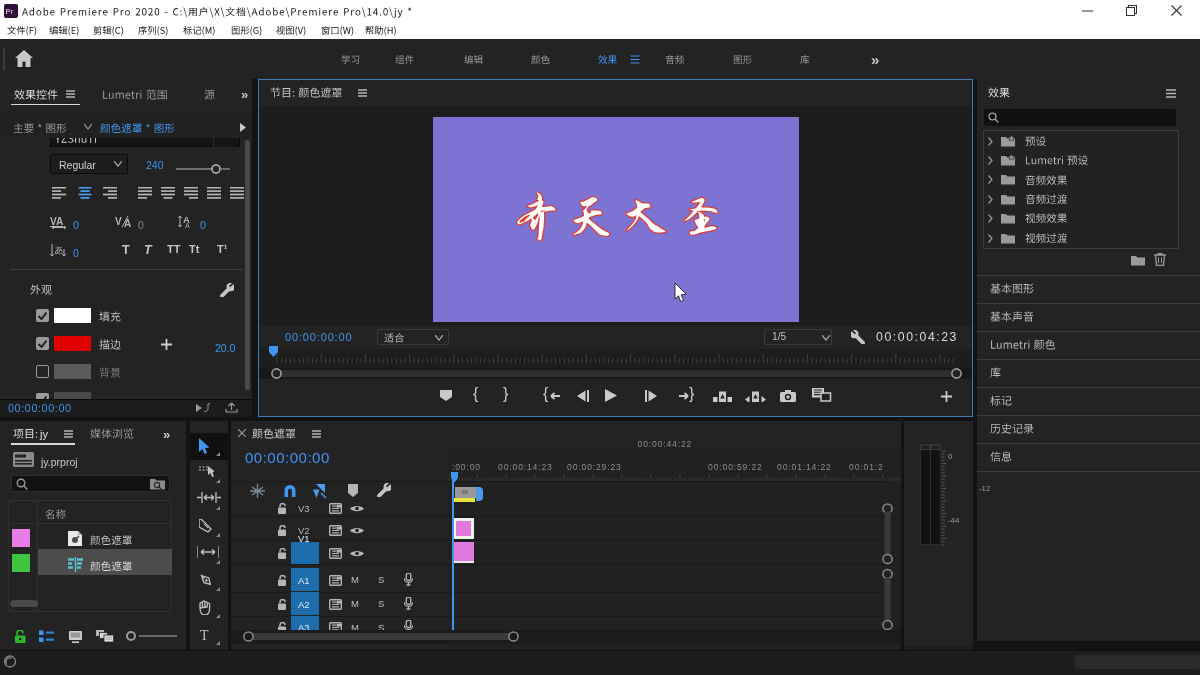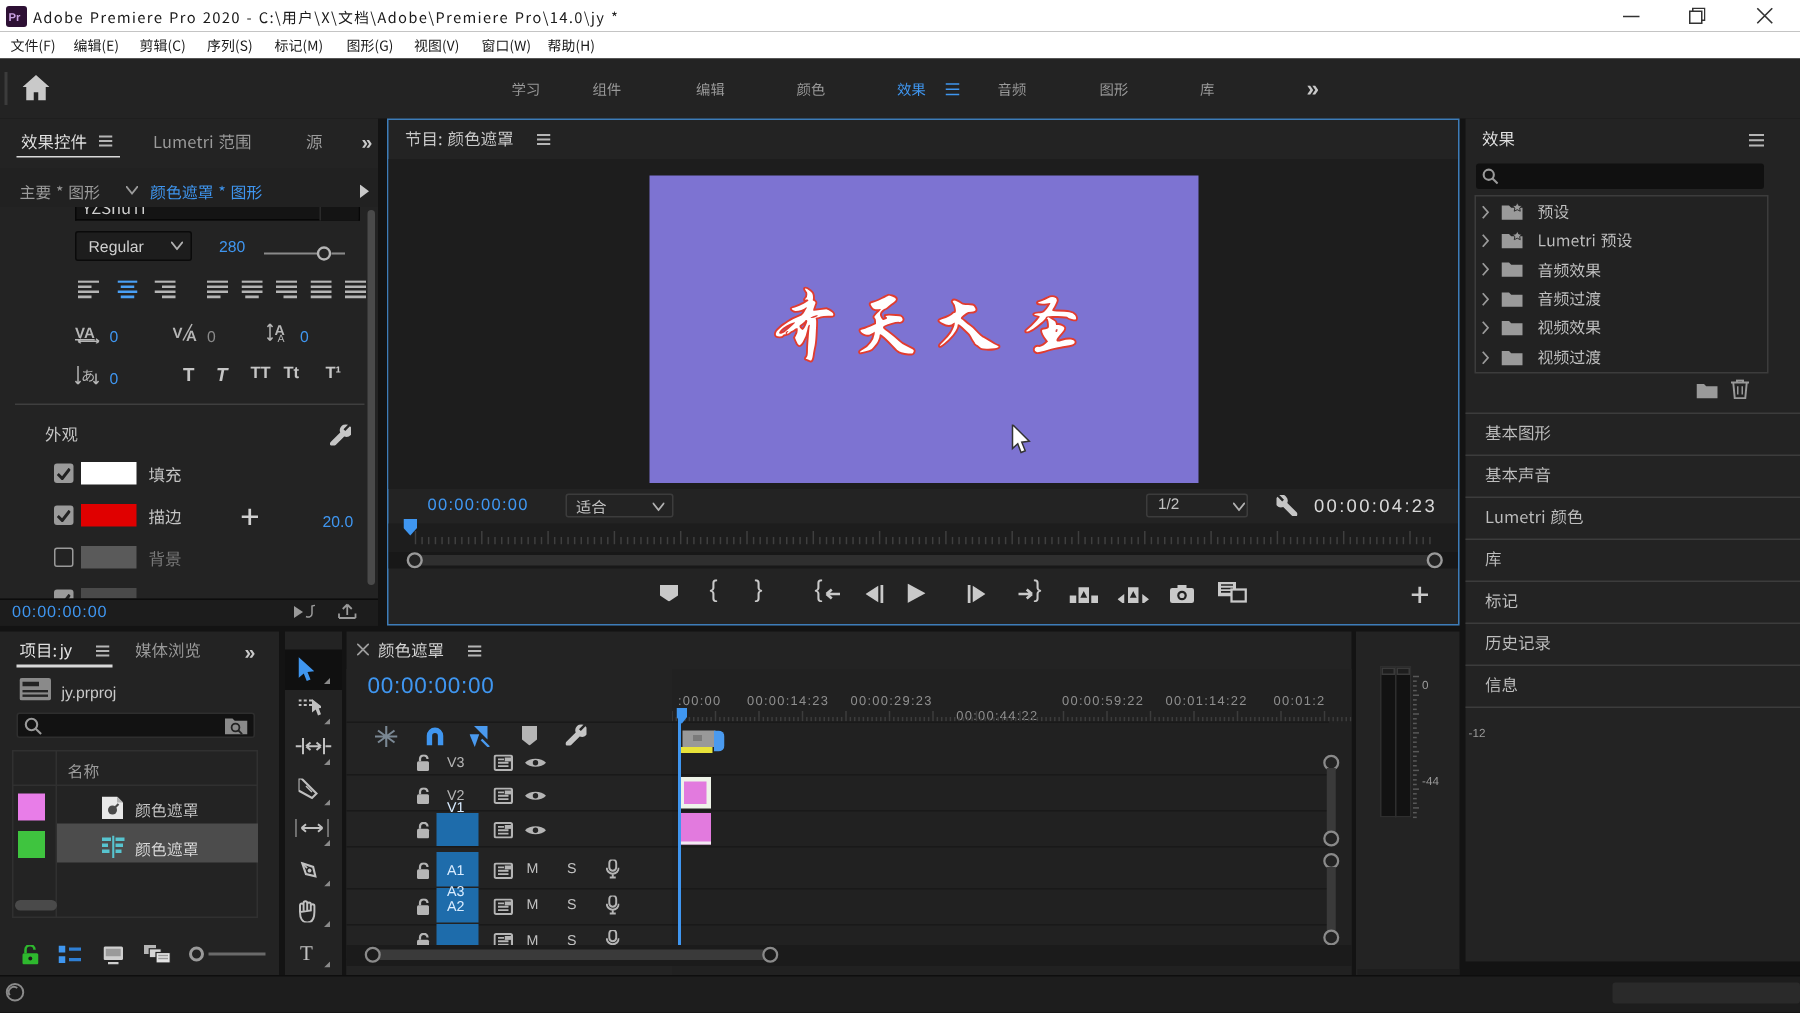--- a/index.html
+++ b/index.html
@@ -110,21 +110,21 @@
     <div style="position:relative;top:-7px;line-height:0;left:3px"><svg width="42" height="15" viewBox="0 -11.7 42 15" style="overflow:visible">
         <path fill="#cfcfcf" d="M2.4 0H3.4V-3.1L5.9 -8.1H4.8L3.8 -5.8C3.5 -5.2 3.2 -4.6 2.9 -4H2.9C2.6 -4.6 2.4 -5.2 2.1 -5.8L1.1 -8.1H0L2.4 -3.1Z M6.4 0H12V-0.9H7.6L11.9 -7.5V-8.1H6.8V-7.2H10.6L6.4 -0.6Z M15.8 0.1C17.5 0.1 18.6 -0.9 18.6 -2.1C18.6 -3.3 17.8 -3.9 16.9 -4.3L15.8 -4.8C15.1 -5.1 14.4 -5.4 14.4 -6.1C14.4 -6.9 15 -7.3 15.9 -7.3C16.7 -7.3 17.3 -7 17.8 -6.6L18.3 -7.2C17.7 -7.8 16.9 -8.2 15.9 -8.2C14.5 -8.2 13.4 -7.3 13.4 -6.1C13.4 -4.9 14.3 -4.3 15 -4L16.2 -3.5C16.9 -3.2 17.5 -2.9 17.5 -2.1C17.5 -1.3 16.9 -0.7 15.8 -0.7C15 -0.7 14.2 -1.1 13.6 -1.7L13 -1C13.7 -0.3 14.7 0.1 15.8 0.1Z M20 0H21.1V-4.3C21.6 -4.9 22.1 -5.2 22.7 -5.2C23.5 -5.2 23.8 -4.8 23.8 -3.7V0H24.8V-3.8C24.8 -5.3 24.2 -6.1 23 -6.1C22.2 -6.1 21.6 -5.7 21 -5.1L21.1 -6.4V-8.8H20Z M28.5 0.1C29.3 0.1 29.9 -0.3 30.4 -0.9H30.5L30.5 0H31.4V-6H30.4V-1.7C29.8 -1 29.4 -0.7 28.8 -0.7C28 -0.7 27.6 -1.2 27.6 -2.3V-6H26.6V-2.2C26.6 -0.7 27.2 0.1 28.5 0.1Z M35.2 0H36.2V-7.2H38.6V-8.1H32.7V-7.2H35.2Z M40 0H41V-6H40ZM40.5 -7.2C40.9 -7.2 41.2 -7.5 41.2 -7.9C41.2 -8.3 40.9 -8.5 40.5 -8.5C40.1 -8.5 39.8 -8.3 39.8 -7.9C39.8 -7.5 40.1 -7.2 40.5 -7.2Z"></path>
       </svg></div>
   </div>
 <div style="position:absolute;left:213px;top:138px;width:26px;height:9px;background:#141414;border-left:1px solid #2a2a2a"></div>
 <div style="position:absolute;left:50px;top:154px;width:78px;height:20px;background:#1d1d1d;border:1px solid #0a0a0a;border-radius:2px"></div>
 <div style="position:absolute;left:59px;top:159.5px;font:400 10.5px 'Liberation Sans', sans-serif;color:#cfcfcf;white-space:pre;line-height:1">Regular</div>
 <svg style="position:absolute;left:114px;top:161px;" width="8" height="6" viewBox="0 0 8 6">
     <path d="M0 0l4 5 4-5" fill="none" stroke="#b0b0b0" stroke-width="1.2"></path>
   </svg>
-<div style="position:absolute;left:146px;top:160px;font:400 10.5px 'Liberation Sans', sans-serif;color:#3f96f0;white-space:pre;line-height:1">280</div>
+<div style="position:absolute;left:146px;top:160px;font:400 10.5px 'Liberation Sans', sans-serif;color:#3f96f0;white-space:pre;line-height:1">240</div>
 <svg style="position:absolute;left:176px;top:163.5px;" width="56" height="10" viewBox="0 0 56 10">
     <path d="M0 5h36" stroke="#8a8a8a" stroke-width="1.4"></path>
     <circle cx="40" cy="5" r="4" fill="none" stroke="#b5b5b5" stroke-width="1.6"></circle>
     <path d="M45 5h9" stroke="#8a8a8a" stroke-width="1.4"></path>
   </svg>
 <svg style="position:absolute;left:52px;top:187px;" width="15" height="13" viewBox="0 0 15 13">
     <path d="M0 0.7h14" stroke="#b5b5b5" stroke-width="1.7"></path>
     <path d="M0 4.1h9" stroke="#b5b5b5" stroke-width="1.7"></path>
     <path d="M0 7.5h14" stroke="#b5b5b5" stroke-width="1.7"></path>
     <path d="M0 10.899999999999999h9" stroke="#b5b5b5" stroke-width="1.7"></path>
@@ -264,21 +264,21 @@
   </svg>
 <div style="position:absolute;left:285px;top:331.5px;font:400 11px 'Liberation Sans', sans-serif;color:#3f96f0;letter-spacing:0.85px;white-space:pre;line-height:1">00:00:00:00</div>
 <div style="position:absolute;left:377px;top:329px;width:72px;height:16px;background:transparent;border:1px solid #3c3c3c;border-radius:2px"></div>
 <div style="position:absolute;left:384px;top:331.2px;line-height:0"><svg width="20.4" height="13.9" viewBox="0 -10.8 20.4 13.9" style="overflow:visible">
       <path fill="#c0c0c0" d="M0.6 -7.8C1.2 -7.3 1.8 -6.6 2.1 -6.1L2.7 -6.6C2.4 -7 1.8 -7.7 1.2 -8.2ZM4.7 -3.5H8.2V-1.8H4.7ZM2.5 -4.9H0.4V-4.2H1.8V-1.1C1.4 -0.9 0.9 -0.5 0.4 0L0.9 0.7C1.4 0 1.9 -0.5 2.3 -0.5C2.5 -0.5 2.8 -0.2 3.3 0C4 0.4 4.9 0.5 6.1 0.5C7 0.5 8.9 0.5 9.6 0.4C9.6 0.2 9.7 -0.1 9.8 -0.3C8.8 -0.2 7.3 -0.2 6.1 -0.2C5 -0.2 4.1 -0.2 3.4 -0.6C3 -0.8 2.8 -1 2.5 -1.1ZM3.9 -4.1V-1.2H9V-4.1H6.9V-5.4H9.7V-6.1H6.9V-7.4C7.7 -7.5 8.5 -7.7 9.1 -7.9L8.7 -8.5C7.5 -8.1 5.3 -7.9 3.6 -7.7C3.7 -7.6 3.7 -7.3 3.8 -7.1C4.5 -7.2 5.3 -7.2 6.1 -7.3V-6.1H3.1V-5.4H6.1V-4.1Z M15.5 -8.6C14.4 -7 12.5 -5.7 10.6 -4.9C10.8 -4.7 11 -4.4 11.2 -4.2C11.7 -4.4 12.2 -4.7 12.7 -5V-4.5H17.9V-5.2C18.4 -4.9 19 -4.6 19.5 -4.3C19.7 -4.5 19.9 -4.8 20.1 -5C18.5 -5.7 17 -6.5 15.8 -7.8L16.1 -8.3ZM13 -5.2C13.9 -5.8 14.7 -6.5 15.4 -7.2C16.1 -6.4 17 -5.8 17.8 -5.2ZM12.2 -3.3V0.8H13V0.2H17.7V0.8H18.5V-3.3ZM13 -0.5V-2.6H17.7V-0.5Z"></path>
     </svg></div>
 <svg style="position:absolute;left:435px;top:335px;" width="8" height="6" viewBox="0 0 8 6">
     <path d="M0 0l4 5 4-5" fill="none" stroke="#b0b0b0" stroke-width="1.2"></path>
   </svg>
 <div style="position:absolute;left:764px;top:329px;width:68px;height:16px;background:transparent;border:1px solid #3c3c3c;border-radius:2px"></div>
-<div style="position:absolute;left:772px;top:332px;font:400 10.2px 'Liberation Sans', sans-serif;color:#c0c0c0;white-space:pre;line-height:1">1/2</div>
+<div style="position:absolute;left:772px;top:332px;font:400 10.2px 'Liberation Sans', sans-serif;color:#c0c0c0;white-space:pre;line-height:1">1/5</div>
 <svg style="position:absolute;left:822px;top:335px;" width="8" height="6" viewBox="0 0 8 6">
     <path d="M0 0l4 5 4-5" fill="none" stroke="#b0b0b0" stroke-width="1.2"></path>
   </svg>
 <svg style="position:absolute;left:851px;top:330px;" width="14" height="14" viewBox="0 0 14 14">
     <g transform="translate(14,0) scale(-1,1)">
       <path d="M13.3 1.2L10.2 4.3 9 3.1l3.1-3.1a4.1 4.1 0 0 0-5.3 5.3L0.6 11.5a1.9 1.9 0 0 0 2.7 2.7l6.2-6.2a4.1 4.1 0 0 0 5.3-5.3z" fill="#c5c5c5"></path>
     </g>
   </svg>
 <div style="position:absolute;left:876px;top:330.5px;font:400 12.3px 'Liberation Sans', sans-serif;color:#d9d9d9;letter-spacing:1.55px;white-space:pre;line-height:1">00:00:04:23</div>
 <div style="position:absolute;left:259px;top:349px;width:713px;height:19px;background:#1d1d1d;"></div>
@@ -747,21 +747,21 @@
 <svg style="position:absolute;left:312px;top:430px;" width="9" height="8" viewBox="0 0 9 8">
     <path d="M0 1h9M0 4h9M0 7h9" stroke="#b5b5b5" stroke-width="1.3"></path>
   </svg>
 <div style="position:absolute;left:231px;top:446px;width:670px;height:204px;background:#212121;"></div>
 <div style="position:absolute;left:231px;top:446px;width:217px;height:204px;background:#232323;"></div>
 <div style="position:absolute;left:245px;top:450px;font:400 15px 'Liberation Sans', sans-serif;color:#3f96f0;letter-spacing:0.5px;white-space:pre;line-height:1">00:00:00:00</div>
 <div style="position:absolute;left:448px;top:446px;width:453px;height:35px;background:#212121;"></div>
 <div style="position:absolute;left:452px;top:462.5px;font:400 8.6px 'Liberation Sans', sans-serif;color:#8e8e8e;letter-spacing:0.85px;white-space:pre;line-height:1">:00:00</div>
 <div style="position:absolute;left:498px;top:462.5px;font:400 8.6px 'Liberation Sans', sans-serif;color:#8e8e8e;letter-spacing:0.85px;white-space:pre;line-height:1">00:00:14:23</div>
 <div style="position:absolute;left:567px;top:462.5px;font:400 8.6px 'Liberation Sans', sans-serif;color:#8e8e8e;letter-spacing:0.85px;white-space:pre;line-height:1">00:00:29:23</div>
-<div style="position:absolute;left:637.5px;top:473px;font:400 8.6px 'Liberation Sans', sans-serif;color:#8e8e8e;letter-spacing:0.85px;white-space:pre;line-height:1">00:00:44:22</div>
+<div style="position:absolute;left:637.5px;top:440px;font:400 8.6px 'Liberation Sans', sans-serif;color:#8e8e8e;letter-spacing:0.85px;white-space:pre;line-height:1">00:00:44:22</div>
 <div style="position:absolute;left:708px;top:462.5px;font:400 8.6px 'Liberation Sans', sans-serif;color:#8e8e8e;letter-spacing:0.85px;white-space:pre;line-height:1">00:00:59:22</div>
 <div style="position:absolute;left:777px;top:462.5px;font:400 8.6px 'Liberation Sans', sans-serif;color:#8e8e8e;letter-spacing:0.85px;white-space:pre;line-height:1">00:01:14:22</div>
 <div style="position:absolute;left:849px;top:462.5px;font:400 8.6px 'Liberation Sans', sans-serif;color:#8e8e8e;letter-spacing:0.85px;white-space:pre;line-height:1">00:01:2</div>
 <svg style="position:absolute;left:448px;top:472px;" width="453" height="9" viewBox="0 0 453 9">
     <path d="M0 2V9" stroke="#3c3c3c"></path>
     <path d="M2.9 6V9" stroke="#3c3c3c"></path>
     <path d="M5.8 6V9" stroke="#3c3c3c"></path>
     <path d="M8.7 6V9" stroke="#3c3c3c"></path>
     <path d="M11.6 6V9" stroke="#3c3c3c"></path>
     <path d="M14.5 6V9" stroke="#3c3c3c"></path>
@@ -1016,21 +1016,21 @@
 <div style="position:absolute;left:378px;top:599px;font:400 9.5px 'Liberation Sans', sans-serif;color:#c0c0c0;white-space:pre;line-height:1">S</div>
 <svg style="position:absolute;left:404px;top:596.5px;" width="9" height="13" viewBox="0 0 9 13">
     <rect x="2.2" y="0" width="4.6" height="7.5" rx="2.3" fill="none" stroke="#b5b5b5" stroke-width="1.3"></rect>
     <path d="M0.5 5.5a4 4 0 0 0 8 0M4.5 9.5V12M2.5 12h4" stroke="#b5b5b5" stroke-width="1.3" fill="none"></path>
   </svg>
 <svg style="position:absolute;left:278px;top:622px;" width="10" height="11" viewBox="0 0 10 11">
     <rect x="0" y="4.5" width="8" height="6.5" rx="1" fill="#b5b5b5"></rect>
     <path d="M2 4.5V3a2.5 2.5 0 0 1 5 0" fill="none" stroke="#b5b5b5" stroke-width="1.5"></path>
   </svg>
 <div style="position:absolute;left:291px;top:615.5px;width:28px;height:22.5px;background:#1e6cab;"></div>
-<div style="position:absolute;left:298px;top:590px;font:400 9.5px 'Liberation Sans', sans-serif;color:#d9ecff;white-space:pre;line-height:1">A3</div>
+<div style="position:absolute;left:298px;top:623px;font:400 9.5px 'Liberation Sans', sans-serif;color:#d9ecff;white-space:pre;line-height:1">A3</div>
 <svg style="position:absolute;left:329px;top:622px;" width="13" height="11" viewBox="0 0 13 11">
     <rect x="0.7" y="0.7" width="11.6" height="9.6" rx="1" fill="none" stroke="#b5b5b5" stroke-width="1.4"></rect>
     <path d="M3 3.2h4M3 5.5h7M3 7.8h7" stroke="#b5b5b5" stroke-width="1.2"></path>
     <rect x="7.5" y="2" width="5" height="2.6" fill="#b5b5b5"></rect>
   </svg>
 <div style="position:absolute;left:351px;top:622.5px;font:400 9.5px 'Liberation Sans', sans-serif;color:#c0c0c0;white-space:pre;line-height:1">M</div>
 <div style="position:absolute;left:378px;top:622.5px;font:400 9.5px 'Liberation Sans', sans-serif;color:#c0c0c0;white-space:pre;line-height:1">S</div>
 <svg style="position:absolute;left:404px;top:620px;" width="9" height="13" viewBox="0 0 9 13">
     <rect x="2.2" y="0" width="4.6" height="7.5" rx="2.3" fill="none" stroke="#b5b5b5" stroke-width="1.3"></rect>
     <path d="M0.5 5.5a4 4 0 0 0 8 0M4.5 9.5V12M2.5 12h4" stroke="#b5b5b5" stroke-width="1.3" fill="none"></path>

